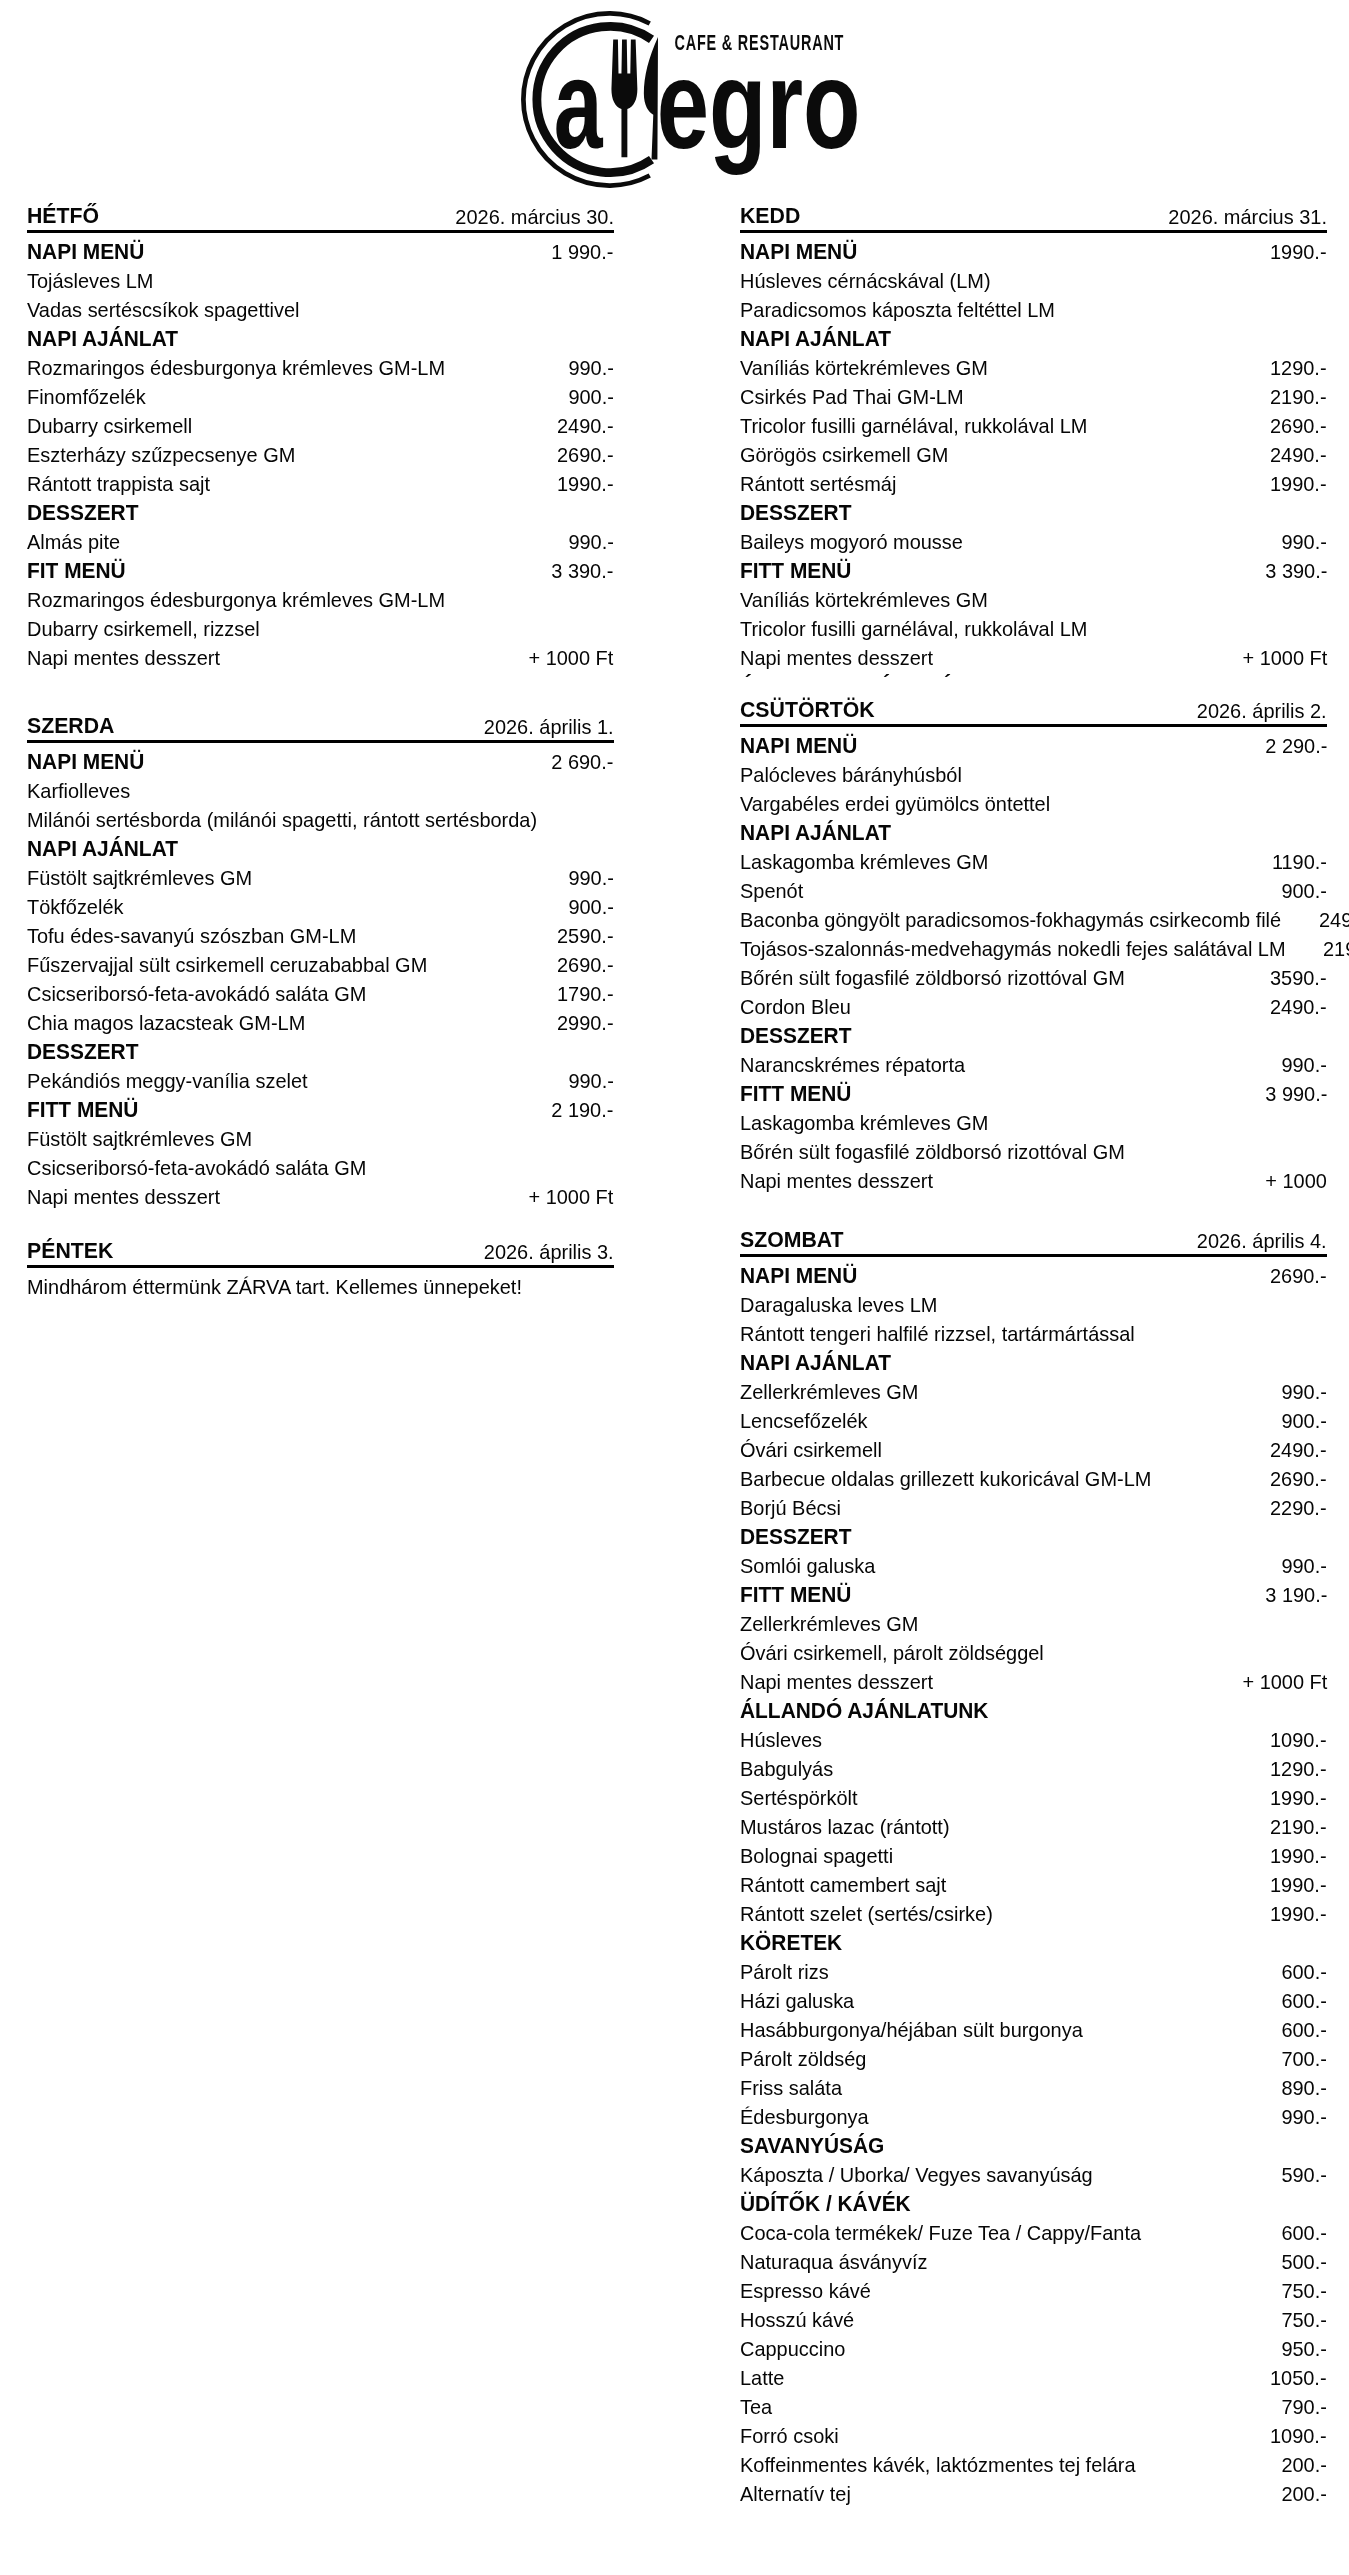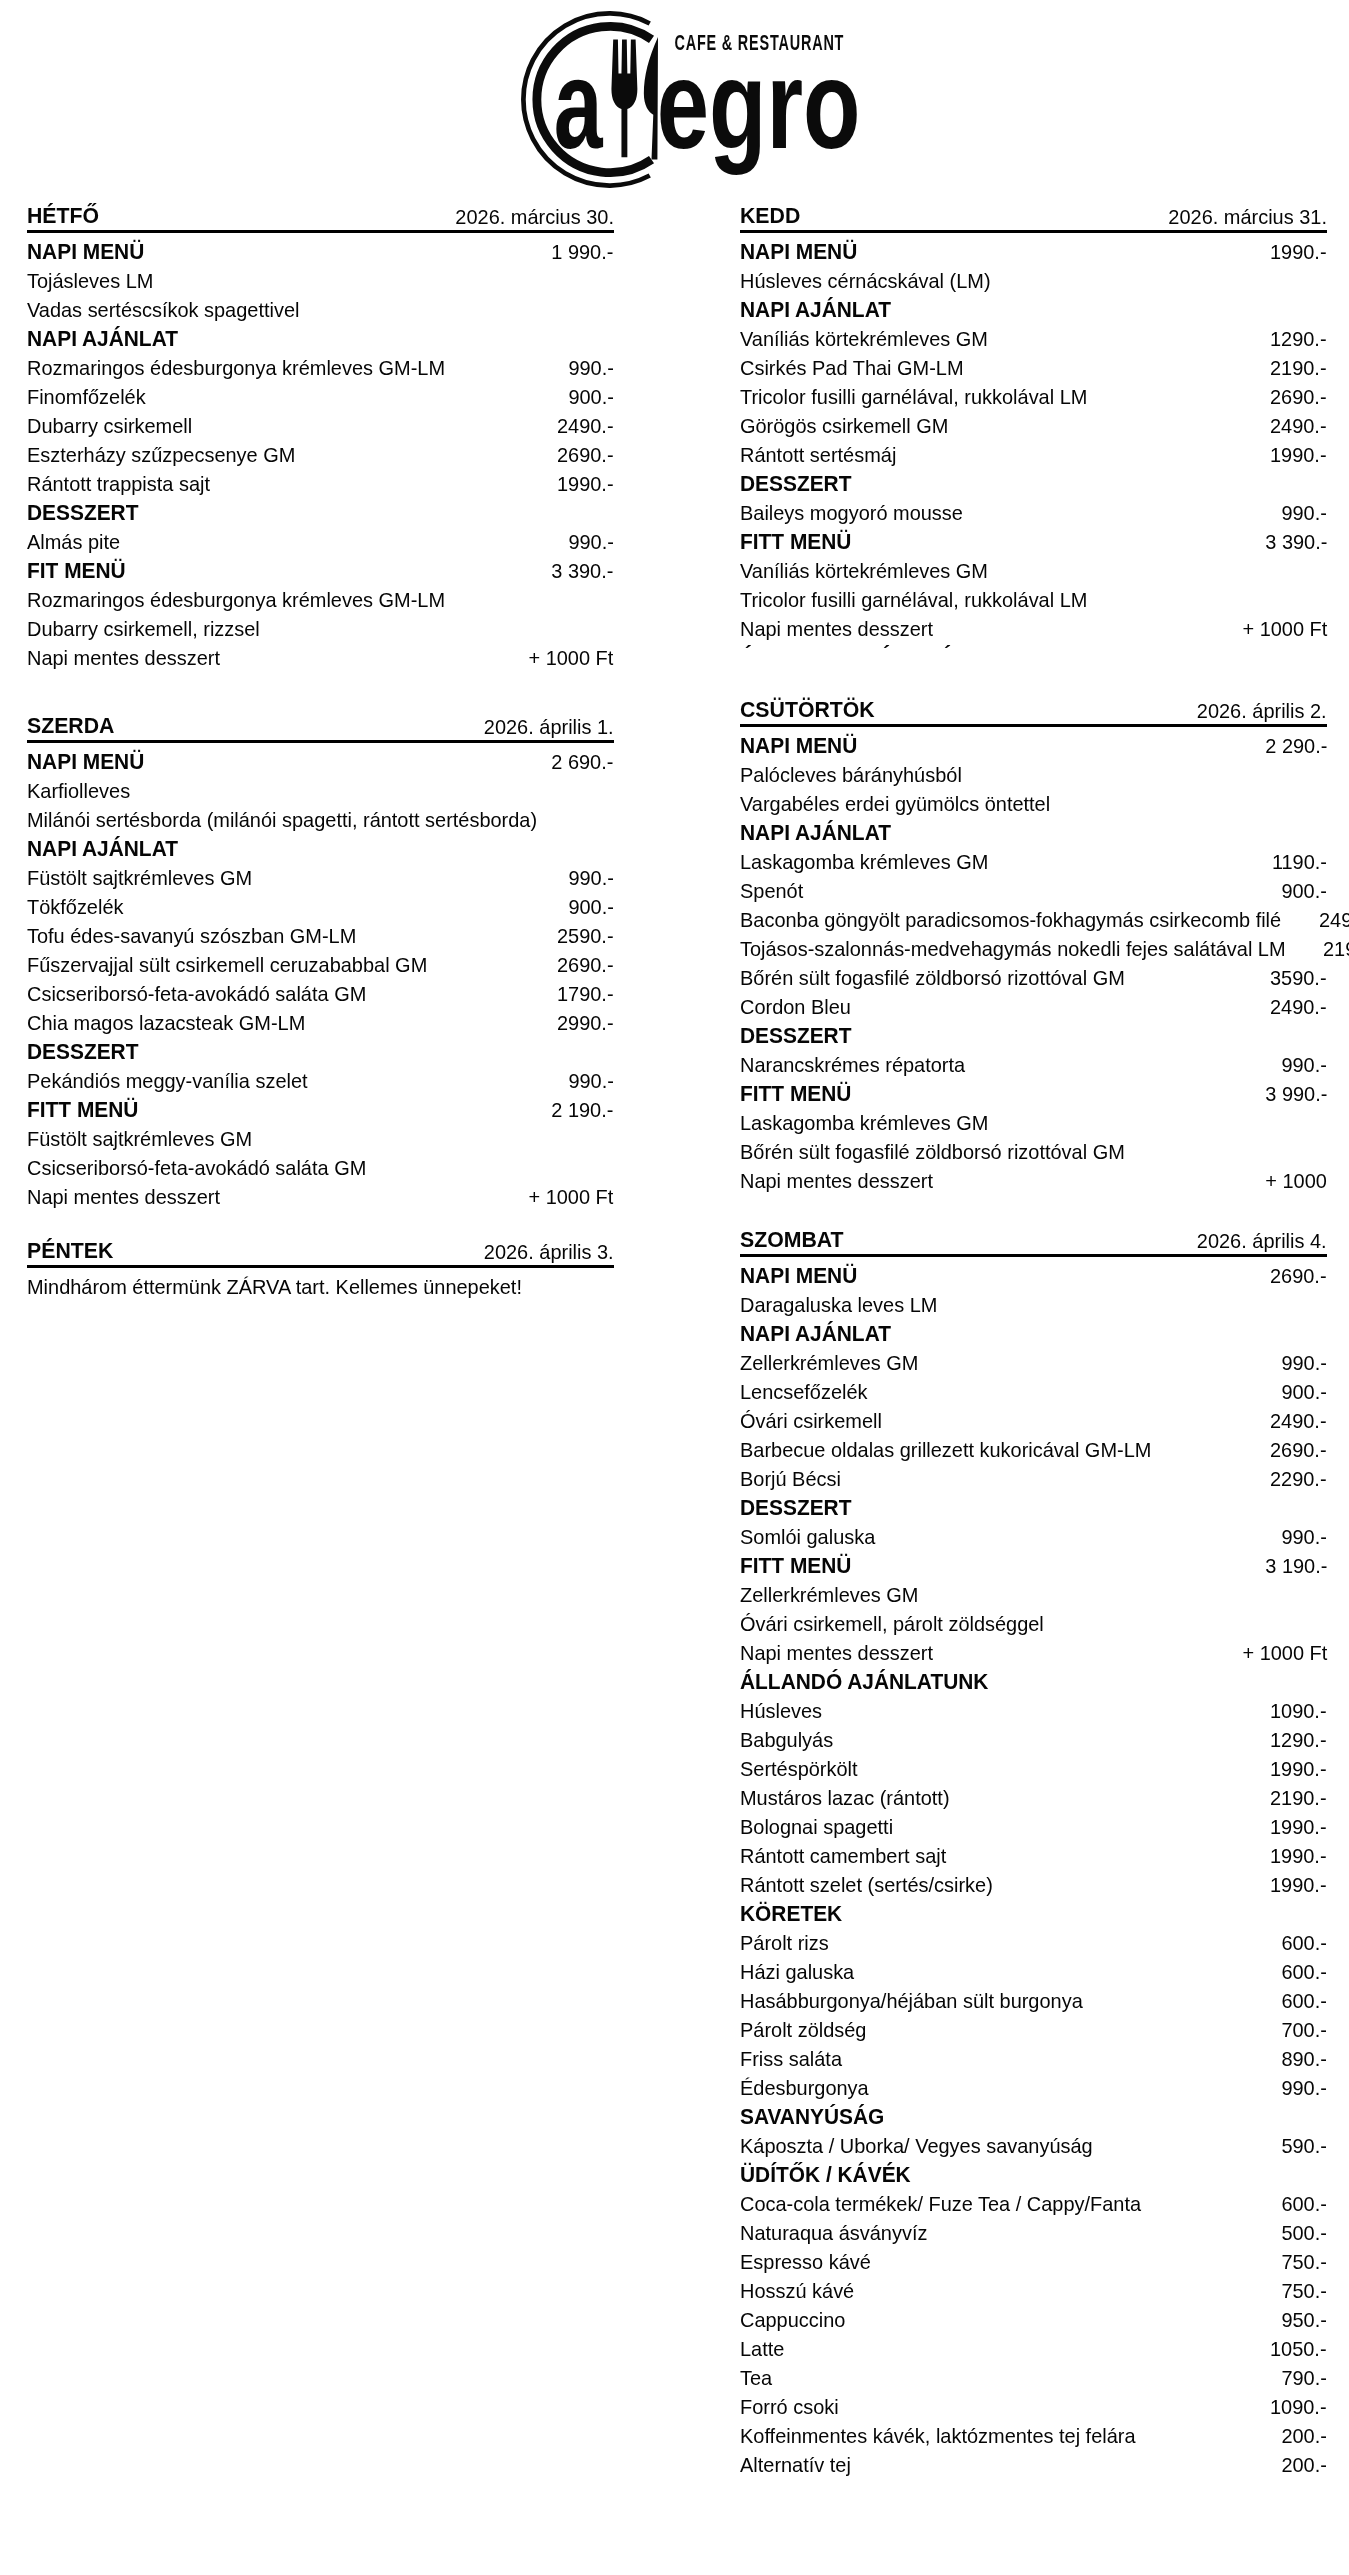--- a/index.html
+++ b/index.html
@@ -119,20 +119,23 @@
       <div class="day-name">KEDD</div>
       <div class="day-date">2026. március 31.</div>
     </div>
     <div class="row bold">
       <div class="label">NAPI MENÜ</div>
       <div class="price">1990.-</div>
     </div>
     <div class="row">
       <div class="label">Húsleves cérnácskával (LM)</div>
     </div>
+    <div class="row">
+      <div class="label">Paradicsomos káposzta feltéttel LM</div>
+    </div>
     <div class="row bold">
       <div class="label">NAPI AJÁNLAT</div>
     </div>
     <div class="row">
       <div class="label">Vaníliás körtekrémleves GM</div>
       <div class="price">1290.-</div>
     </div>
     <div class="row">
       <div class="label">Csirkés Pad Thai GM-LM</div>
       <div class="price">2190.-</div>
@@ -318,20 +321,23 @@
       <div class="day-name">SZOMBAT</div>
       <div class="day-date">2026. április 4.</div>
     </div>
     <div class="row bold">
       <div class="label">NAPI MENÜ</div>
       <div class="price">2690.-</div>
     </div>
     <div class="row">
       <div class="label">Daragaluska leves LM</div>
     </div>
+    <div class="row">
+      <div class="label">Rántott tengeri halfilé rizzsel, tartármártással</div>
+    </div>
     <div class="row bold">
       <div class="label">NAPI AJÁNLAT</div>
     </div>
     <div class="row">
       <div class="label">Zellerkrémleves GM</div>
       <div class="price">990.-</div>
     </div>
     <div class="row">
       <div class="label">Lencsefőzelék</div>
       <div class="price">900.-</div>

